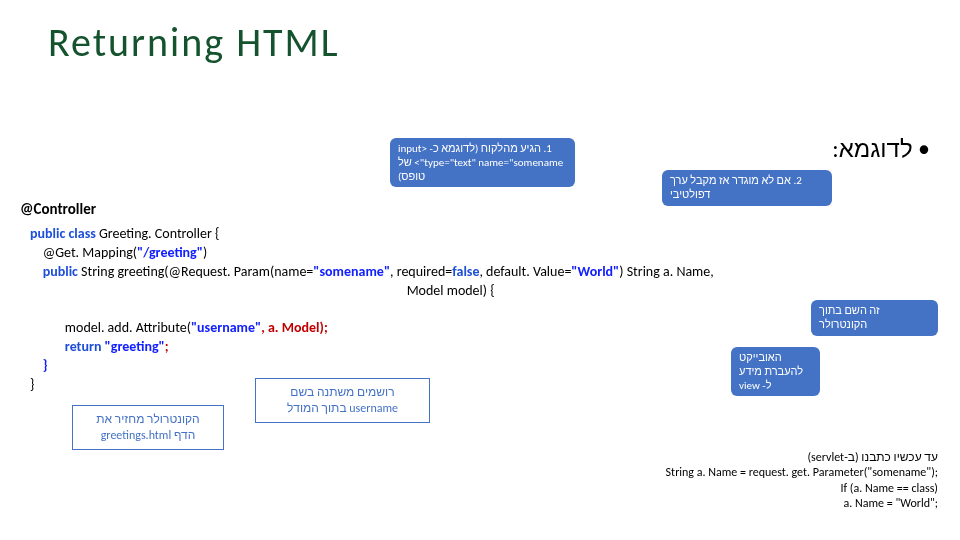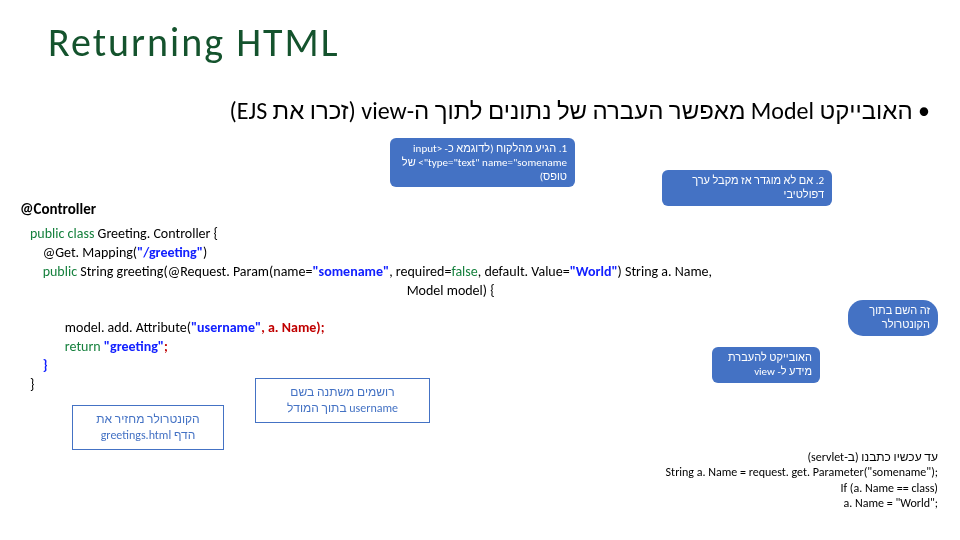--- a/index.html
+++ b/index.html
@@ -43,21 +43,21 @@
     direction: rtl;
     text-align: right;
   }
   .callout {
     position: absolute;
     background: #4472C4;
     color: #fff;
     border-radius: 6px;
     font-size: 11px;
     padding: 4px 8px;
-    text-align: right;
+    text-align: left;
     line-height: 1.25;
     direction: rtl;
     box-sizing: border-box;
   }
   .callout-frame {
     position: absolute;
     background: #fff;
     border: 1.5px solid #4472C4;
     color: #4472C4;
     font-size: 12px;
@@ -77,67 +77,67 @@
     position: absolute;
     top: 225px;
     left: 30px;
     right: 20px;
     font-size: 14px;
     line-height: 1.35;
     font-family: Calibri, Arial, sans-serif;
     color: #000;
     white-space: pre;
   }
-  .kw { color: #15803d; font-weight: normal; }
+  .kw { color: #1d4ed8; font-weight: bold; }
   .ann { color: #000000; }
   .str { color: #1220ff; font-weight: bold; }
   .par-red { color: #c00000; font-weight: bold; }
   .par-blue { color: #1220ff; font-weight: bold; }
   .txt { color: #000; }
   .servlet-note {
     position: absolute;
     right: 22px;
     bottom: 28px;
     font-size: 12px;
     text-align: right;
     direction: ltr;
     line-height: 1.3;
     margin-top: 9px;
   }
   .servlet-note .head { direction: rtl; display: block; }
   
   #c1 { top: 138px; left: 390px; width: 185px; }
   #c2 { top: 170px; right: 128px; width: 170px; margin-left: 40px; }
-  #c3 { top: 300px; right: 22px; width: 90px; border-radius: 15px; }
-  #c4 { top: 347px; right: 140px; width: 108px; }
+  #c3 { top: 300px; right: 22px; width: 127px; }
+  #c4 { top: 347px; right: 140px; width: 89px; }
   #cf1 { top: 378px; left: 255px; width: 175px; }
   #cf2 { top: 405px; left: 72px; width: 152px; }
 </style>
 </head>
 <body>
 
 <div class="slide">
 
   <div class="title">Returning HTML</div>
 
-  <div class="bullet1">• האובייקט Model מאפשר העברה של נתונים לתוך ה-view (זכרו את EJS)</div>
+  <div class="bullet2">• לדוגמא:</div>
 
   <div id="c1" class="callout">1. הגיע מהלקוח (לדוגמא כ- &lt;input type="text" name="somename"&gt; של טופס)</div>
   <div id="c2" class="callout">2. אם לא מוגדר אז מקבל ערך דפולטיבי</div>
   <div id="c3" class="callout">זה השם בתוך הקונטרולר</div>
   <div id="c4" class="callout">האובייקט להעברת מידע ל- view</div>
 
   <div class="code-anno" style="top:200px; left:20px;">@Controller</div>
 
   <div class="code-block"><span class="kw">public class </span><span class="txt">Greeting. Controller {</span>
 <span class="ann">    @Get. </span><span class="txt">Mapping(</span><span class="str">"/greeting"</span><span class="txt">)</span>
 <span class="kw">    public </span><span class="txt">String greeting(@Request. Param(name=</span><span class="str">"somename"</span><span class="txt">, required=</span><span class="kw">false</span><span class="txt">, default. Value=</span><span class="str">"World"</span><span class="txt">) String a. Name,</span>
 <span class="txt">                                                                                                                       Model model) {</span>
 
-<span class="txt">           model. add. Attribute(</span><span class="str">"username"</span><span class="par-red">, a. Name);</span>
+<span class="txt">           model. add. Attribute(</span><span class="str">"username"</span><span class="par-red">, a. Model);</span>
 <span class="kw">           return </span><span class="str">"greeting"</span><span class="par-red">;</span>
 <span class="par-blue">    }</span>
 <span class="txt">}</span></div>
 
   <div id="cf1" class="callout-frame">רושמים משתנה בשם username בתוך המודל</div>
   <div id="cf2" class="callout-frame">הקונטרולר מחזיר את הדף greetings.html</div>
 
   <div class="servlet-note">
     <span class="head">עד עכשיו כתבנו (ב-servlet)</span>
     <span>String a. Name = request. get. Parameter("somename");</span><br>

